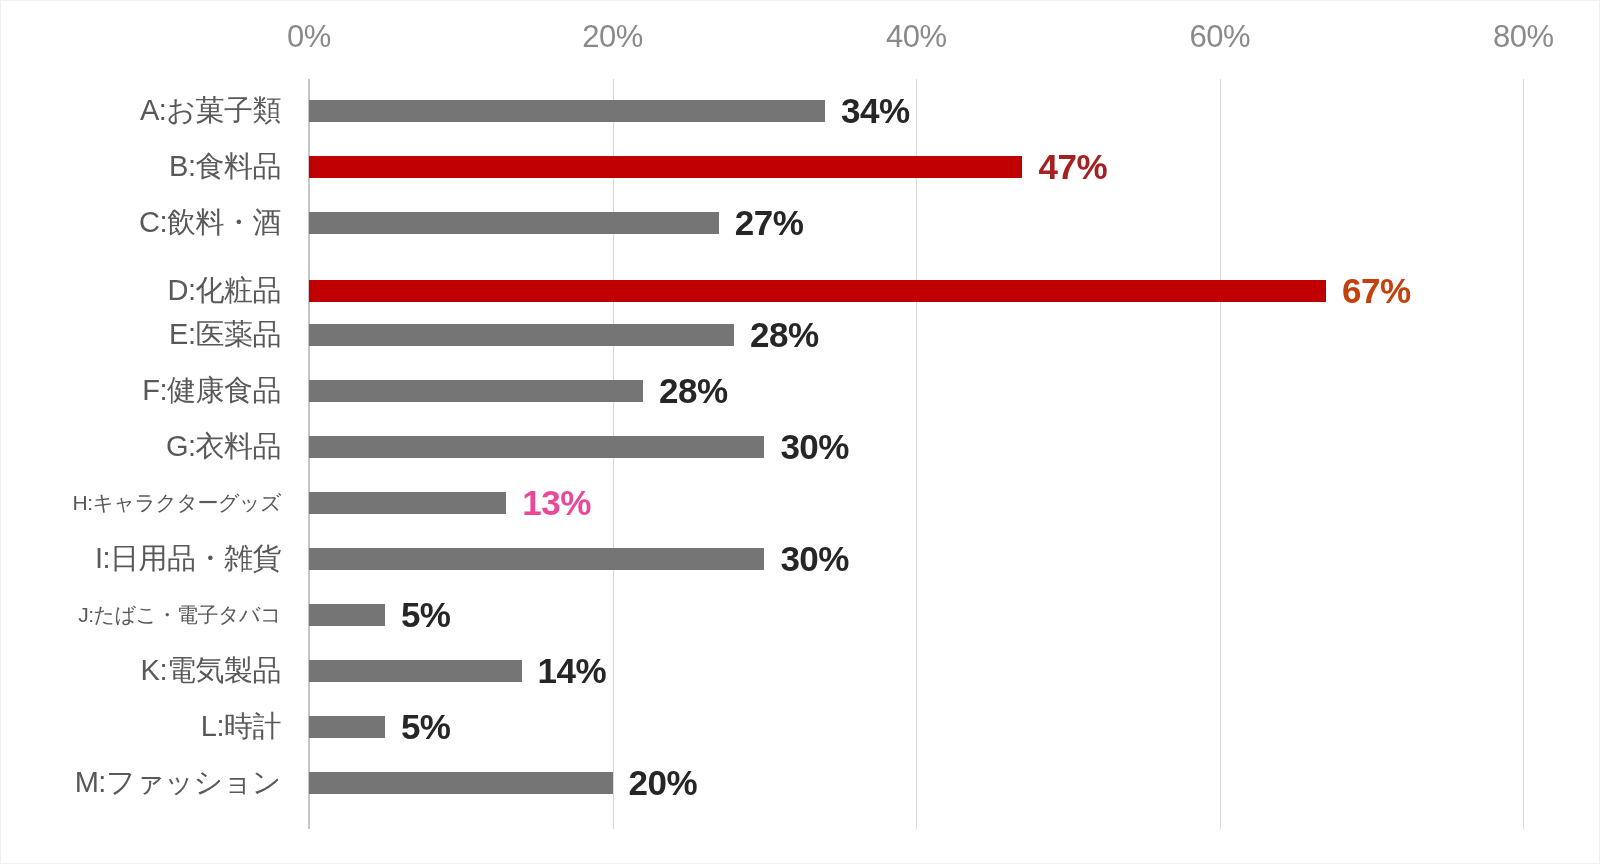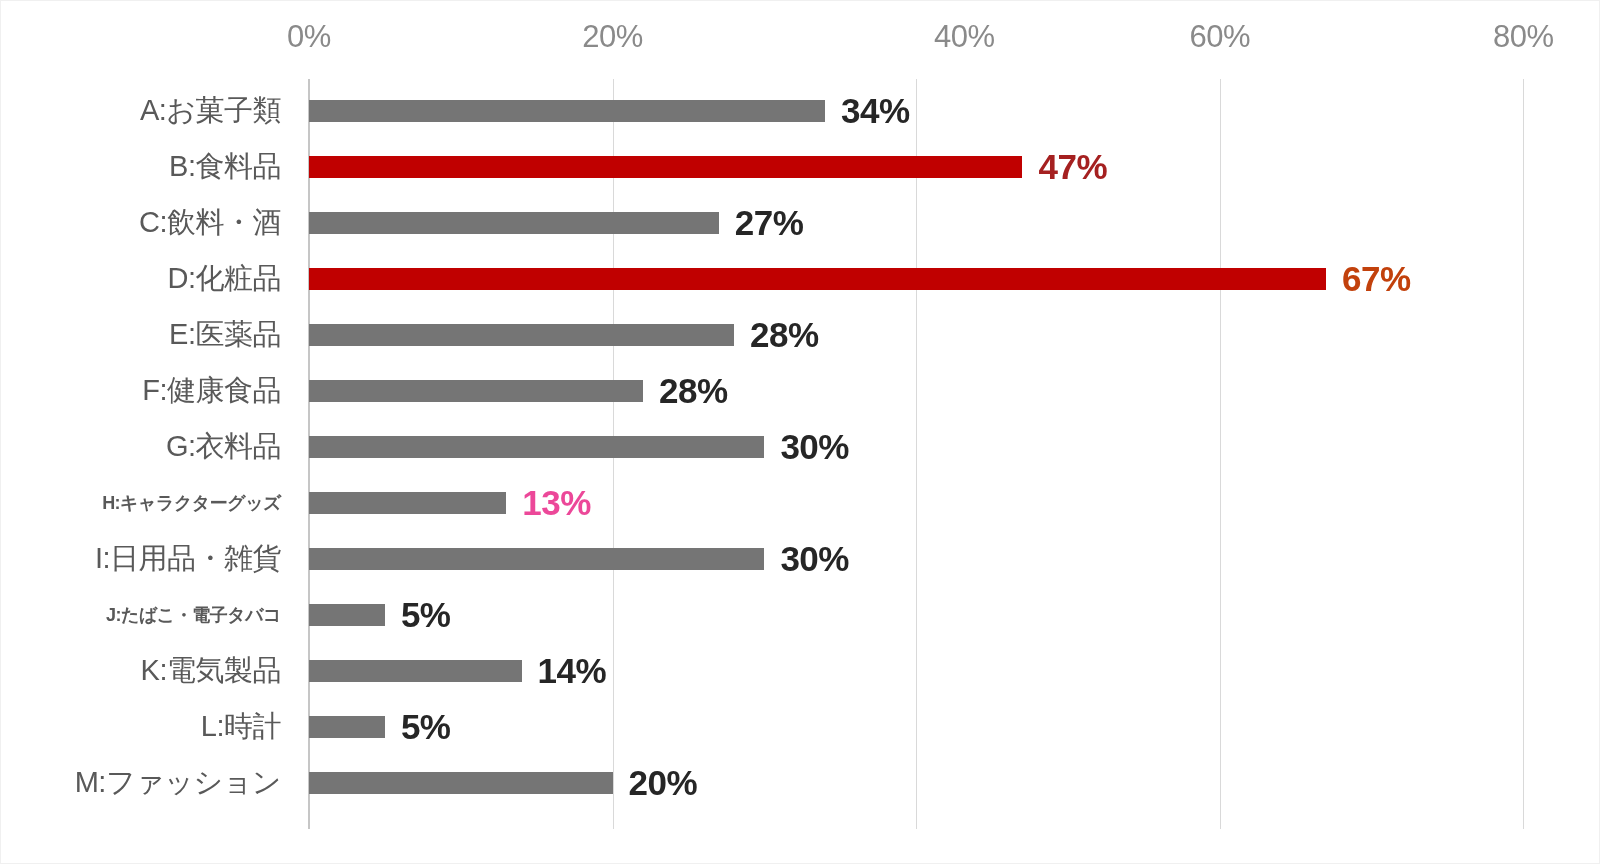--- a/index.html
+++ b/index.html
@@ -71,22 +71,21 @@
     right: 1320px;       
     top: 50%;
     transform: translateY(-50%);
     font-size: 29px;
     color: #595959;
     white-space: nowrap;
     text-align: right;
     letter-spacing: -0.5px;
   }
   .cat-label.small {
-    font-size: 18px;
-    font-weight: bold;
+    font-size: 21px;
   }
   .bar {
     position: absolute;
     top: 50%;
     transform: translateY(-50%);
     height: 22px;
   }
   .bar.gray  { background: #757575; }
   .bar.red   { background: #c00000; }
   .value-label {
@@ -102,21 +101,21 @@
   .value-label.red  { color: #a52020; }
 </style>
 </head>
 <body>
 
 <div id="chart-canvas">
 
   <div id="axis-top">
       <div class="axis-tick-label" style="left: 308px;">0%</div>
       <div class="axis-tick-label" style="left: 611.6px;">20%</div>
-      <div class="axis-tick-label" style="left: 915.2px; margin-left: 48px;">40%</div>
+      <div class="axis-tick-label" style="left: 915.2px;">40%</div>
       <div class="axis-tick-label" style="left: 1218.8px;">60%</div>
       <div class="axis-tick-label" style="left: 1522.4px;">80%</div>
     </div>
 
   <div id="plot-area">
       <div class="axis-line" style="left: 307px; background: rgb(198, 198, 198);"></div>
       <div class="gridline" style="left: 611.6px; background: rgb(217, 217, 217);"></div>
       <div class="gridline" style="left: 915.2px; background: rgb(217, 217, 217);"></div>
       <div class="gridline" style="left: 1218.8px; background: rgb(217, 217, 217);"></div>
       <div class="gridline" style="left: 1522.4px; background: rgb(217, 217, 217);"></div>
@@ -128,21 +127,21 @@
       <div class="bar-row" style="top: 60px;">
         <div class="cat-label" style="color: rgb(89, 89, 89);">B:食料品</div>
         <div class="bar red" style="left: 308px; width: 713.46px; background: rgb(192, 0, 0);"></div>
         <div class="value-label red" style="left: 1037.46px; color: rgb(165, 32, 32);">47%</div>
       </div>
       <div class="bar-row" style="top: 116px;">
         <div class="cat-label" style="color: rgb(89, 89, 89);">C:飲料・酒</div>
         <div class="bar gray" style="left: 308px; width: 409.86px; background: rgb(117, 117, 117);"></div>
         <div class="value-label gray" style="left: 733.86px; color: rgb(38, 38, 38);">27%</div>
       </div>
-      <div class="bar-row" style="top: 172px;">
+      <div class="bar-row" style="top: 184px;">
         <div class="cat-label" style="color: rgb(89, 89, 89);">D:化粧品</div>
         <div class="bar red" style="left: 308px; width: 1017.06px; background: rgb(192, 0, 0);"></div>
         <div class="value-label red" style="left: 1341.06px; color: #c2410c;">67%</div>
       </div>
       <div class="bar-row" style="top: 228px;">
         <div class="cat-label" style="color: rgb(89, 89, 89);">E:医薬品</div>
         <div class="bar gray" style="left: 308px; width: 425.04px; background: rgb(117, 117, 117);"></div>
         <div class="value-label gray" style="left: 749.04px; color: rgb(38, 38, 38);">28%</div>
       </div>
       <div class="bar-row" style="top: 284px;">

